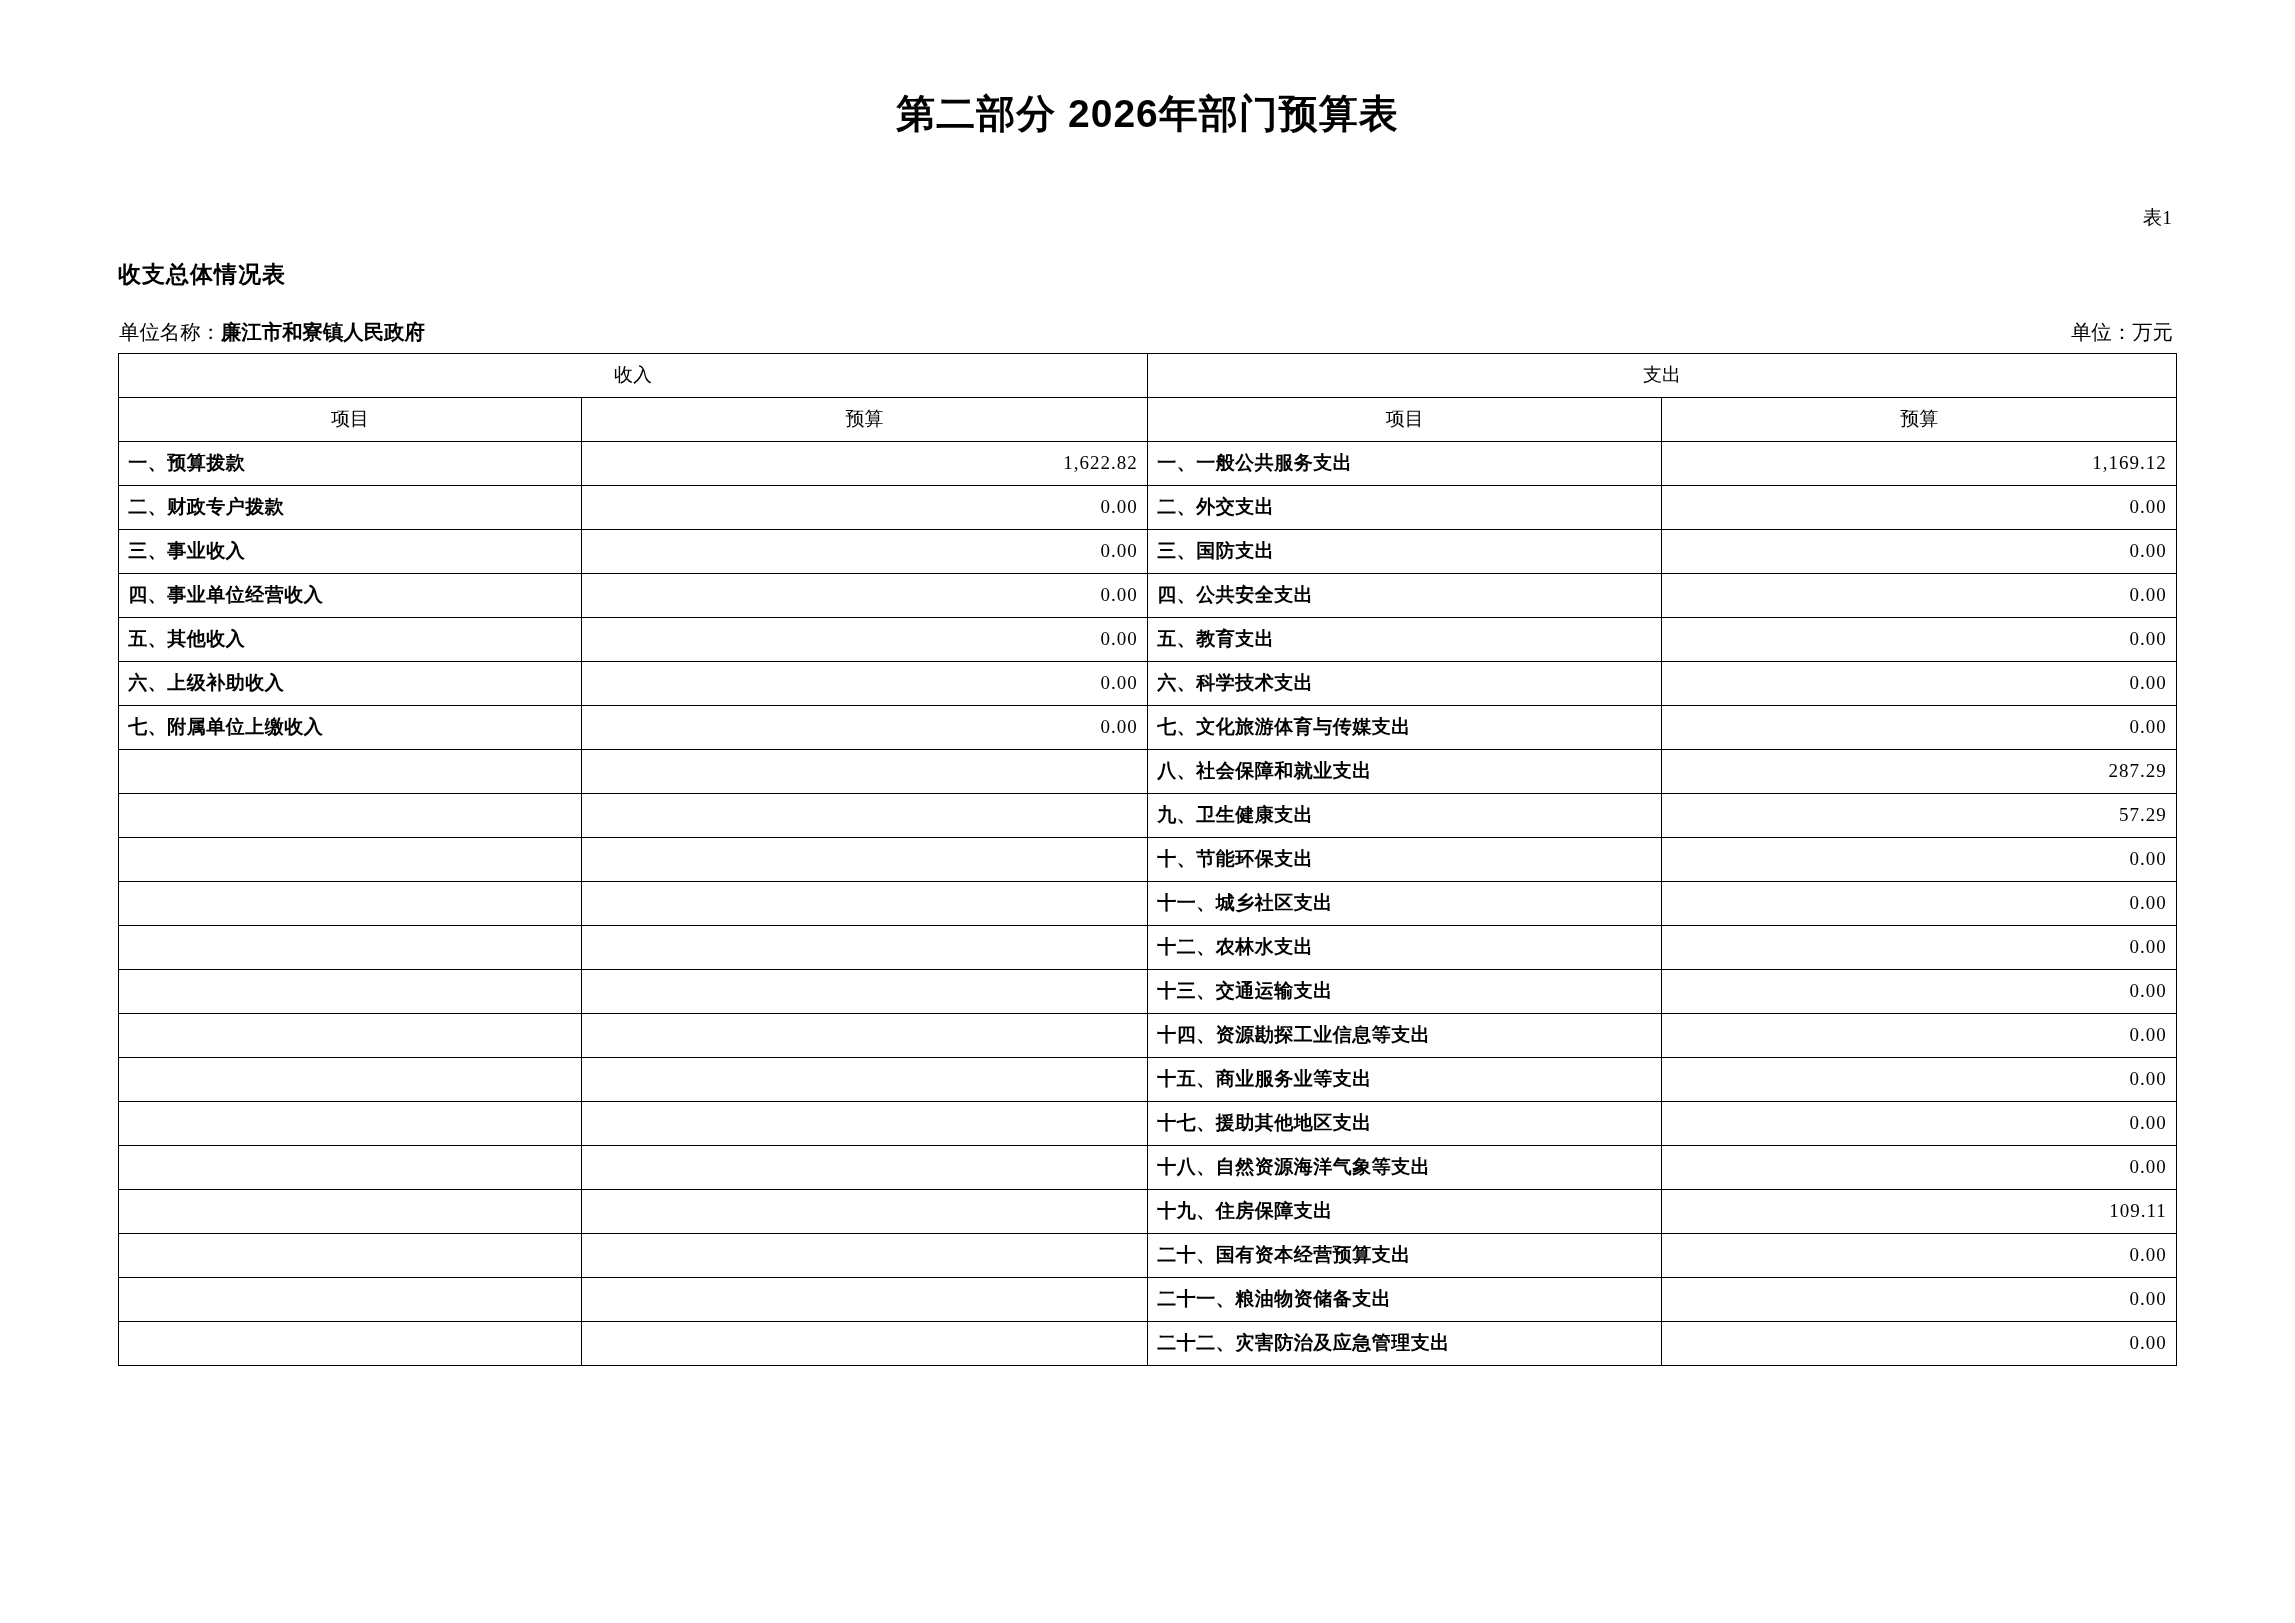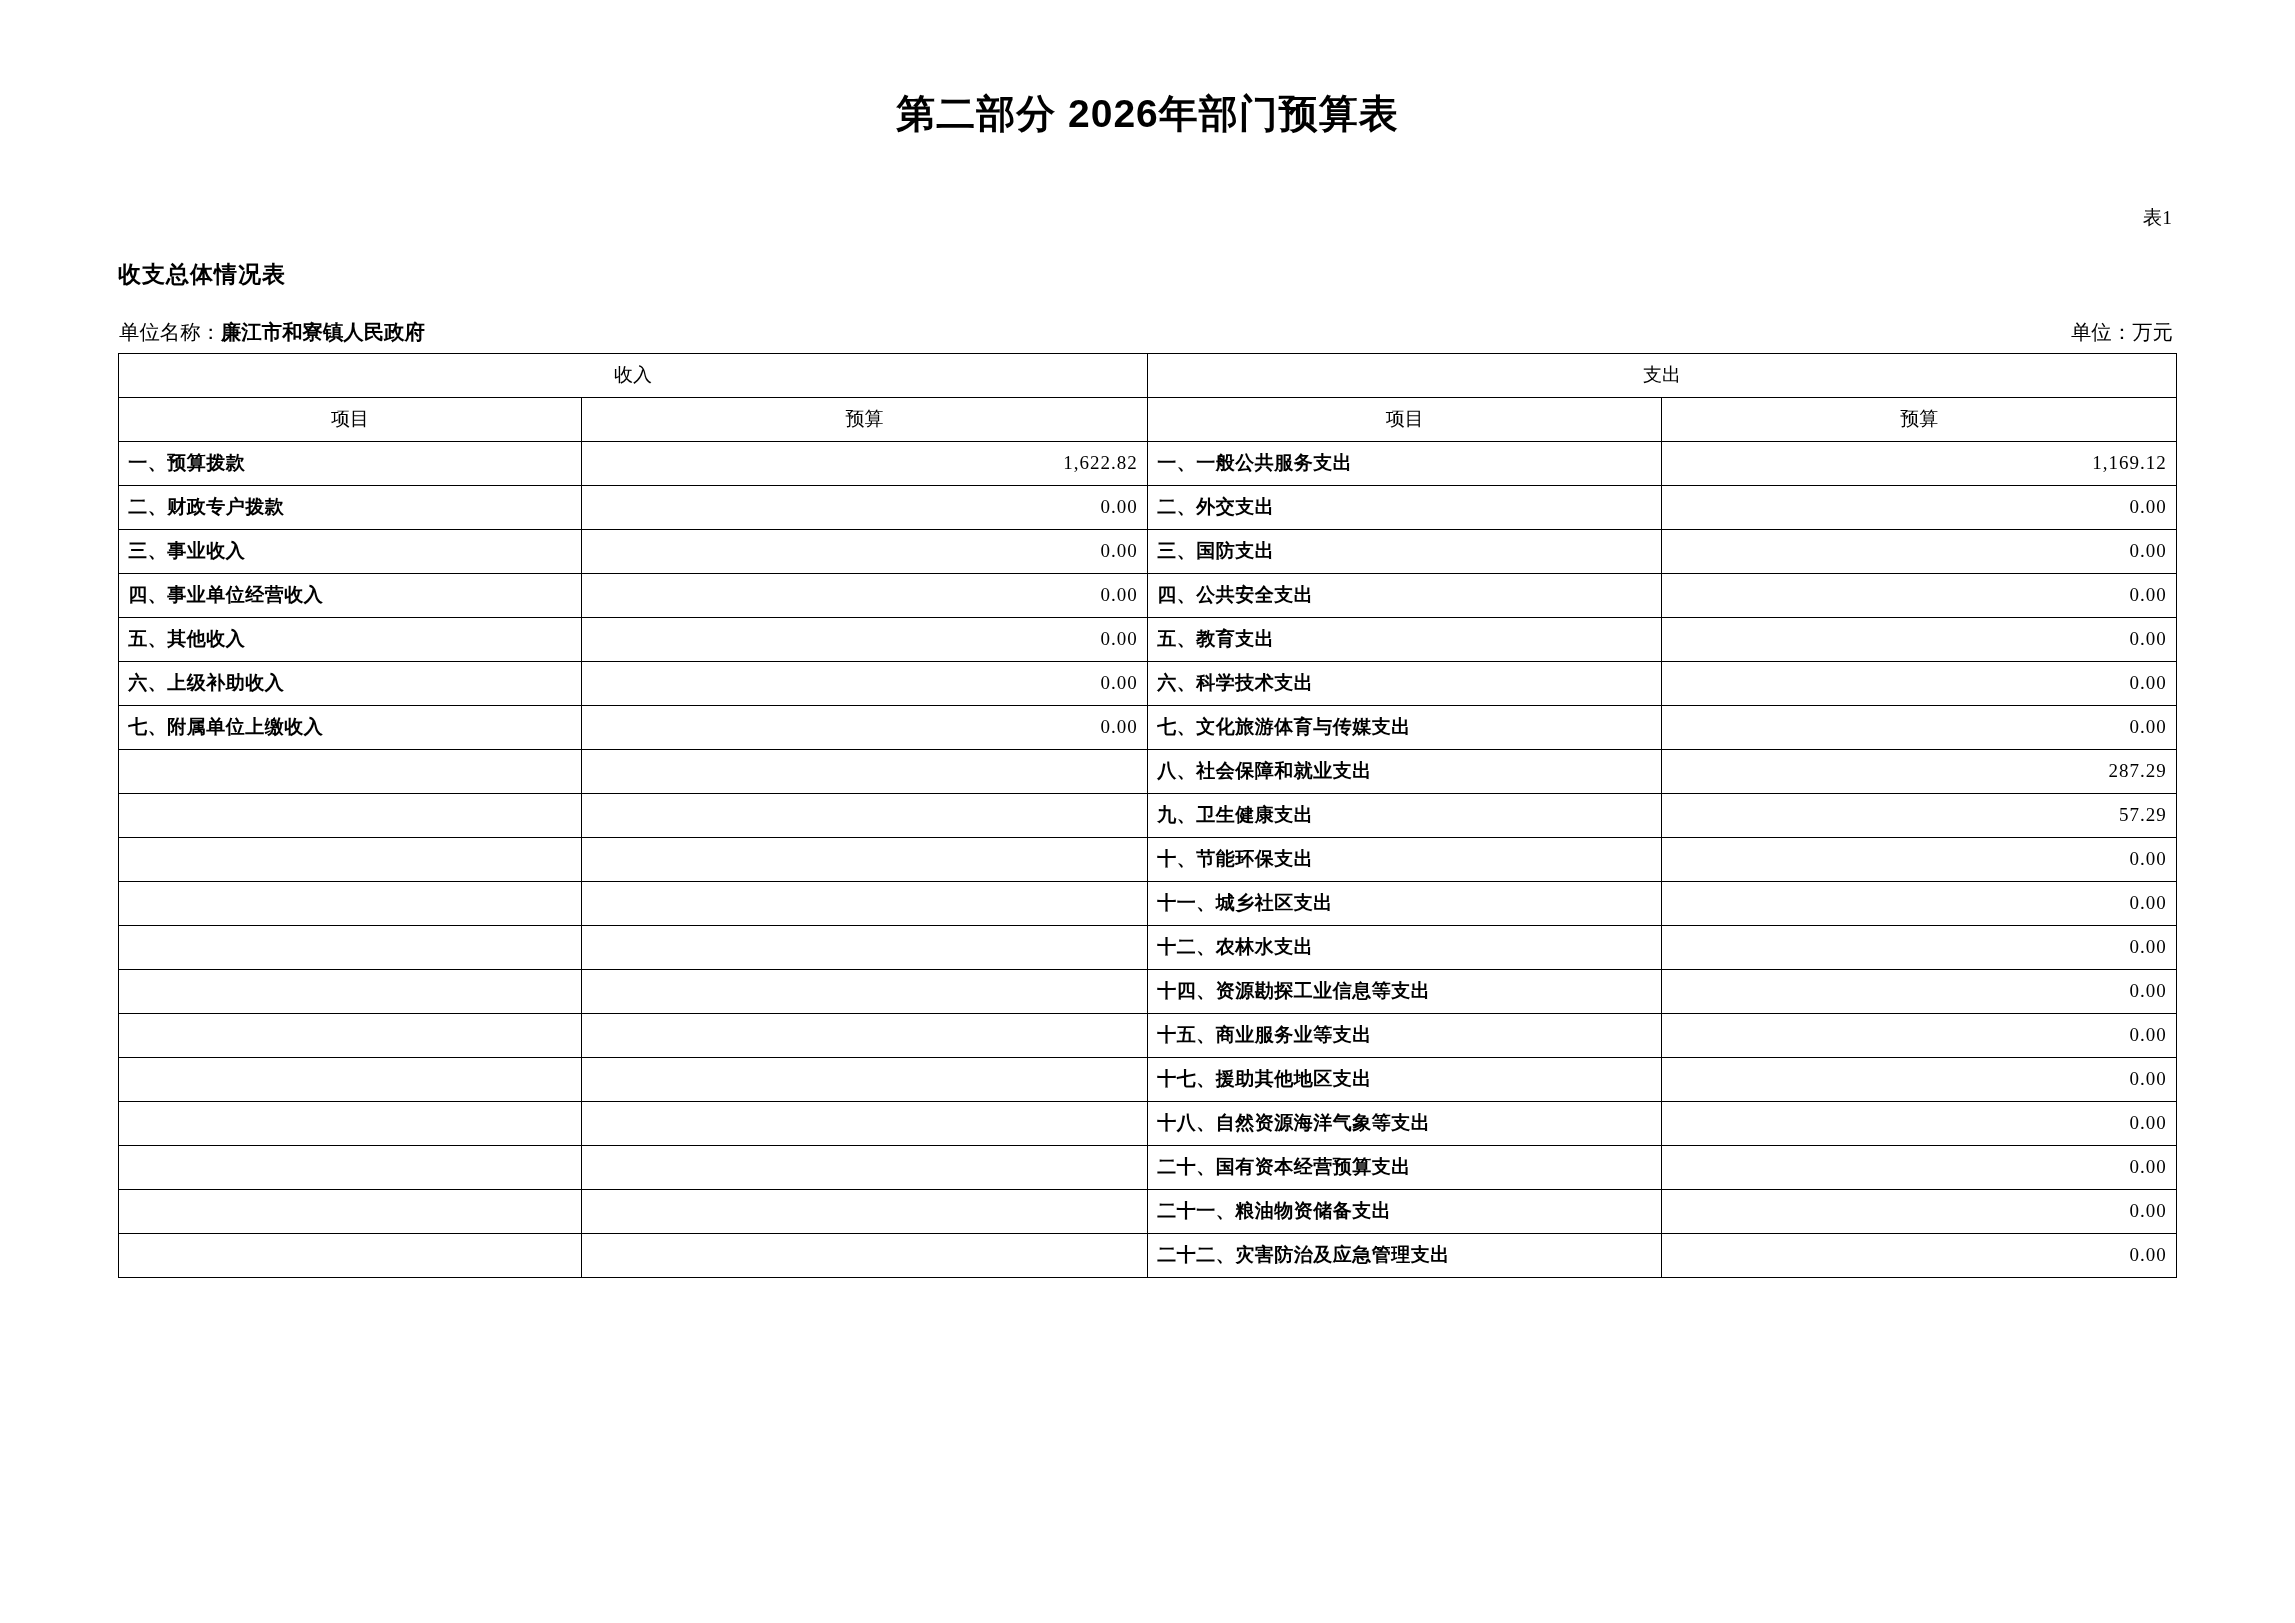--- a/index.html
+++ b/index.html
@@ -208,40 +208,52 @@
       </tr>
       <tr>
         <td class="empty"></td>
         <td class="empty"></td>
         <td class="label">十二、农林水支出</td>
         <td class="value">0.00</td>
       </tr>
       <tr>
         <td class="empty"></td>
         <td class="empty"></td>
+        <td class="label">十三、交通运输支出</td>
+        <td class="value">0.00</td>
+      </tr>
+      <tr>
+        <td class="empty"></td>
+        <td class="empty"></td>
         <td class="label">十四、资源勘探工业信息等支出</td>
         <td class="value">0.00</td>
       </tr>
       <tr>
         <td class="empty"></td>
         <td class="empty"></td>
         <td class="label">十五、商业服务业等支出</td>
         <td class="value">0.00</td>
       </tr>
       <tr>
         <td class="empty"></td>
         <td class="empty"></td>
         <td class="label">十七、援助其他地区支出</td>
         <td class="value">0.00</td>
       </tr>
       <tr>
         <td class="empty"></td>
         <td class="empty"></td>
         <td class="label">十八、自然资源海洋气象等支出</td>
         <td class="value">0.00</td>
+      </tr>
+      <tr>
+        <td class="empty"></td>
+        <td class="empty"></td>
+        <td class="label">十九、住房保障支出</td>
+        <td class="value">109.11</td>
       </tr>
       <tr>
         <td class="empty"></td>
         <td class="empty"></td>
         <td class="label">二十、国有资本经营预算支出</td>
         <td class="value">0.00</td>
       </tr>
       <tr>
         <td class="empty"></td>
         <td class="empty"></td>

